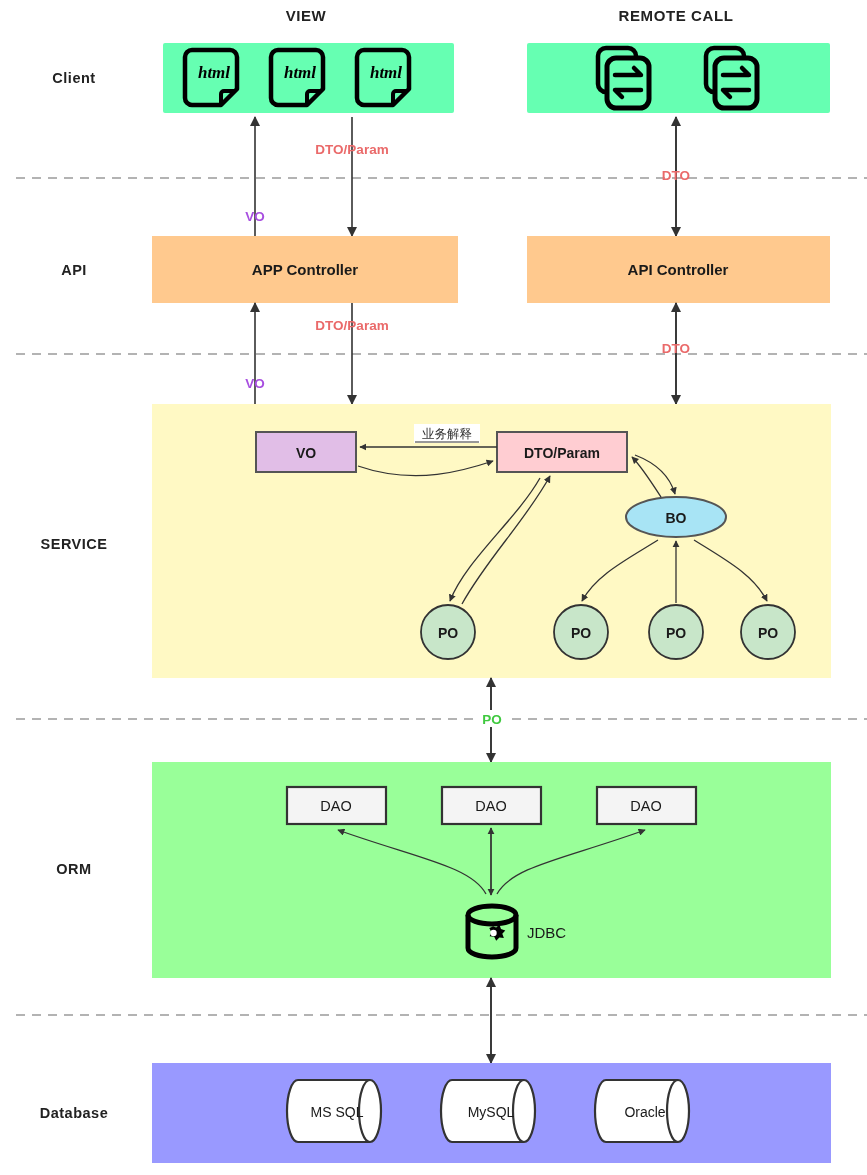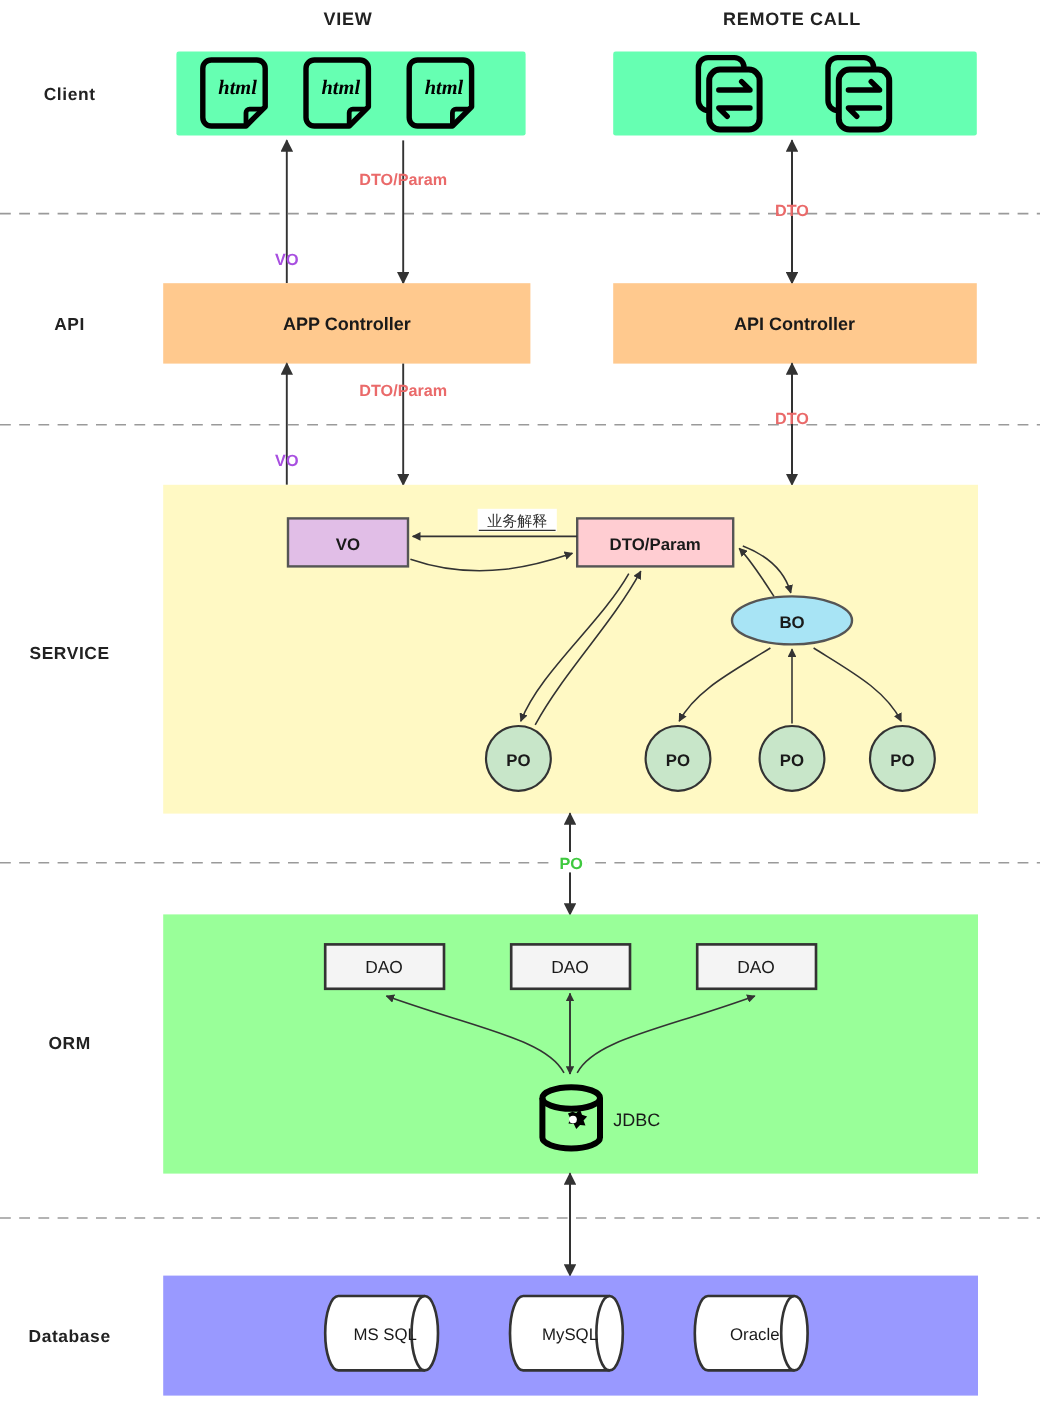--- a/index.html
+++ b/index.html
@@ -9,21 +9,21 @@
   }
   body {
     width: 867px;
     height: 1175px;
     font-family: "Liberation Sans", sans-serif;
     position: relative;
     overflow: hidden;
   }
   #diagram-root {
     position: absolute;
-    left: 0;
+    left: 16px;
     top: 0;
     width: 730px;
     height: 1175px;
   }
   svg.canvas {
     position: absolute;
     left: 0;
     top: 0;
     width: 867px;
     height: 1175px;

